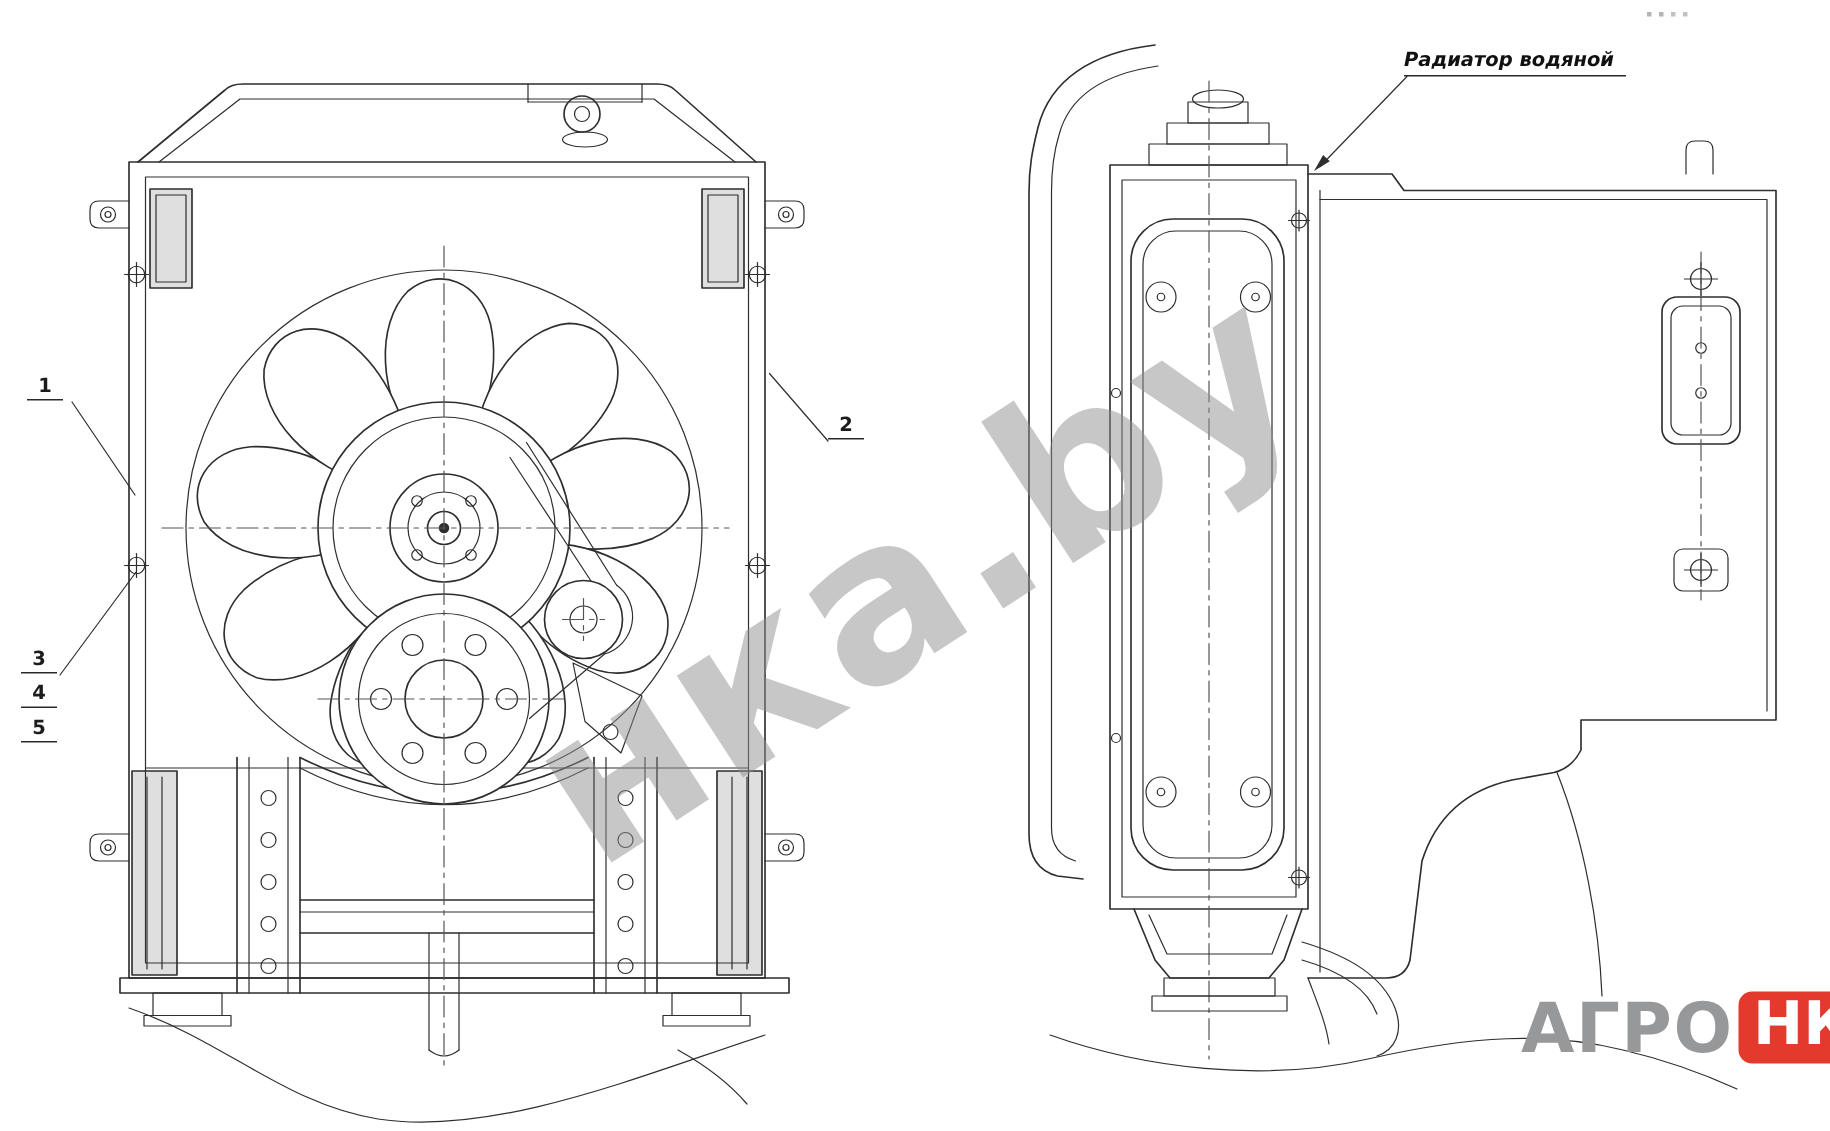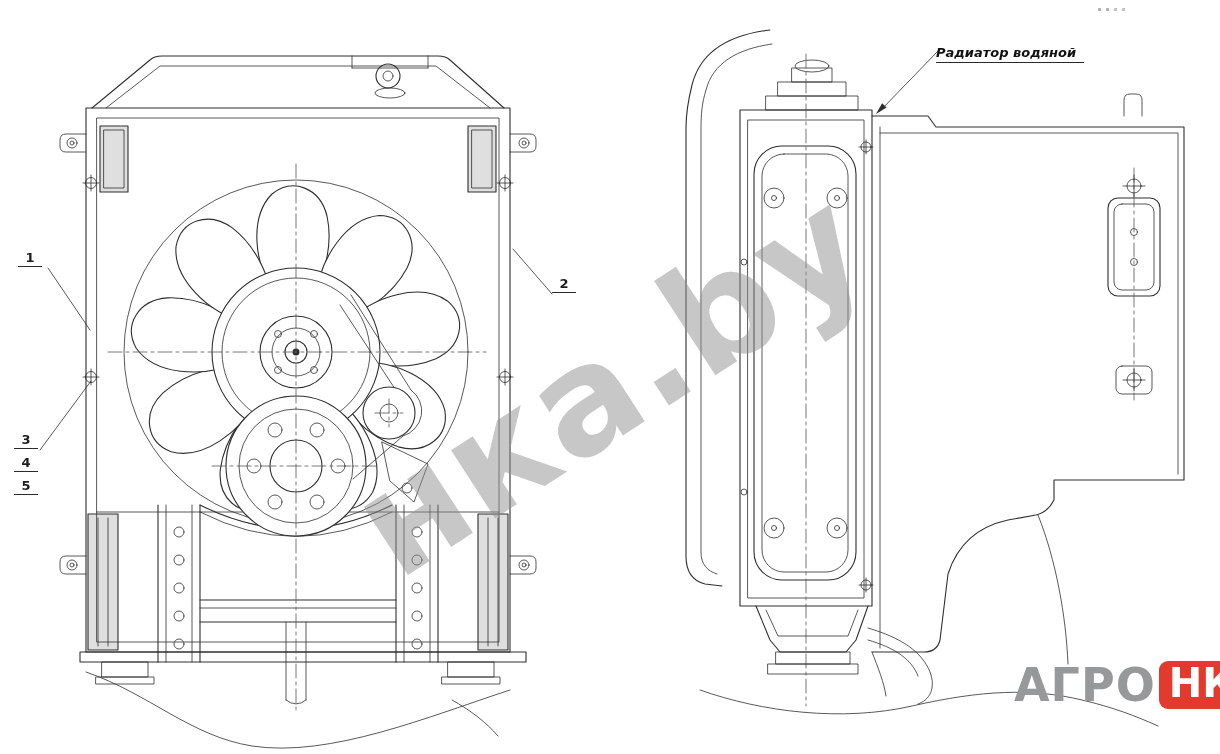--- a/index.html
+++ b/index.html
@@ -278,21 +278,21 @@
     </g>
   </g>
 </svg>
 
 <span class="callout" style="left:18px;top:250px;">1</span>
 <span class="callout" style="left:552px;top:276px;">2</span>
 <span class="callout" style="left:14px;top:432px;">3</span>
 <span class="callout" style="left:14px;top:455px;">4</span>
 <span class="callout" style="left:14px;top:478px;">5</span>
 
-<span class="part-label" style="left:936px;top:45px;">Радиатор водяной</span>
+<span class="part-label" style="left:936px;top:33px;">Радиатор водяной</span>
 
 <div class="watermark">нка.by</div>
 
 <div class="corner-mark"></div>
 
 <div class="logo">
   <span class="logo-gray">АГРО</span>
   <span class="logo-red">НКА</span>
 </div>
 

